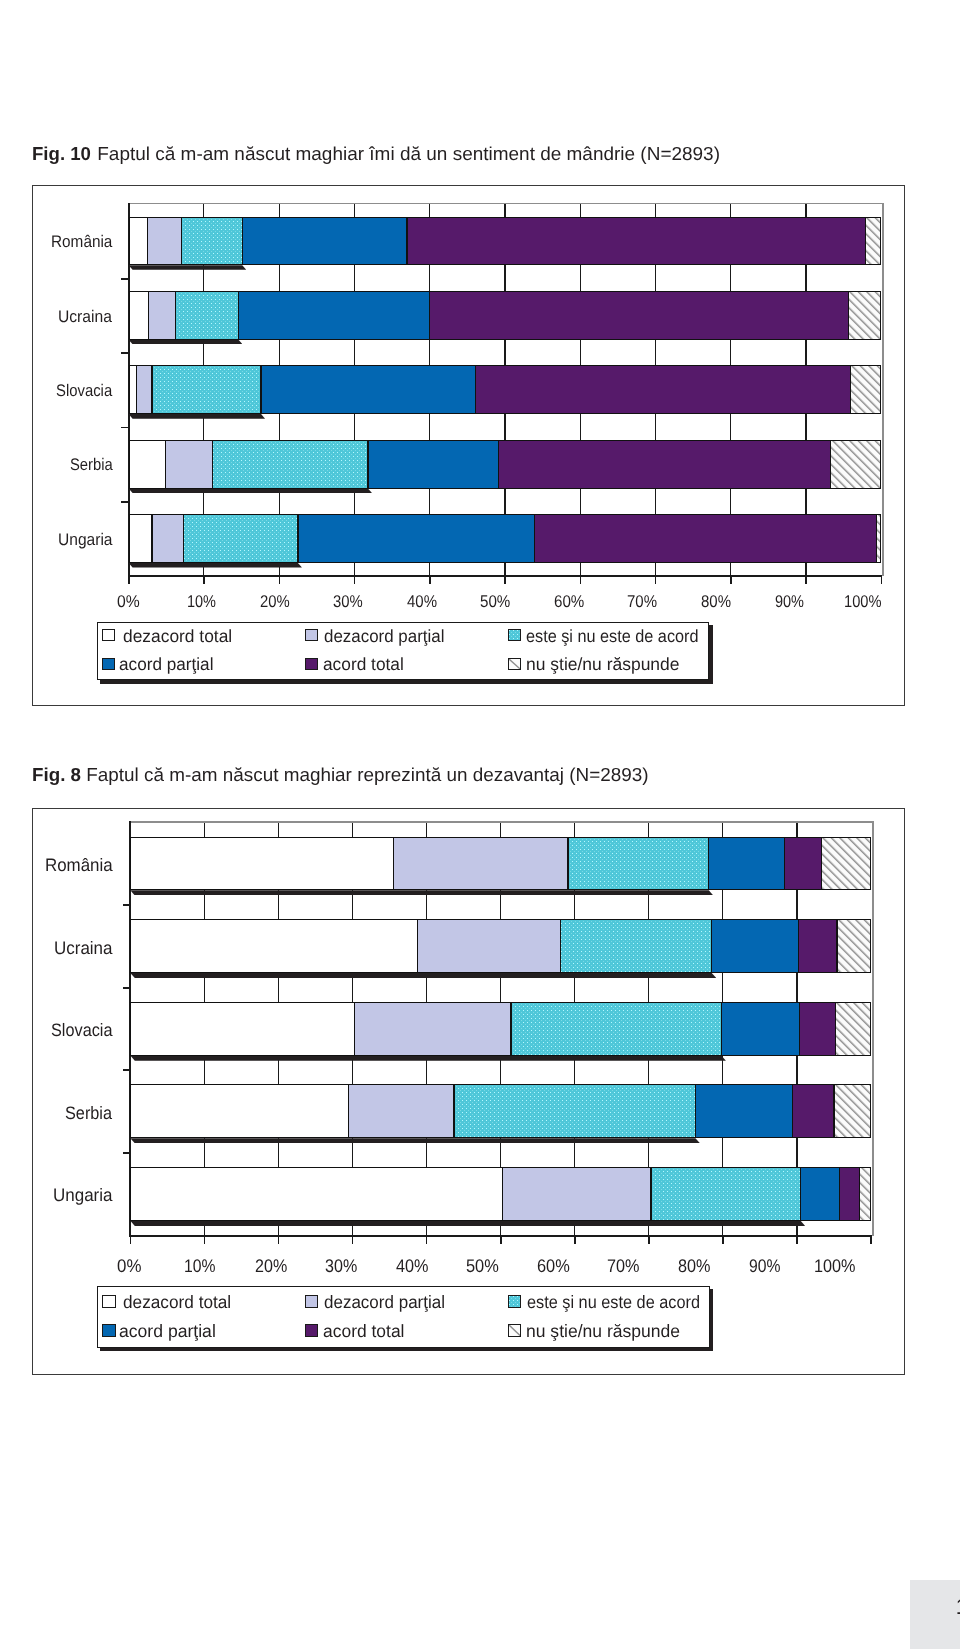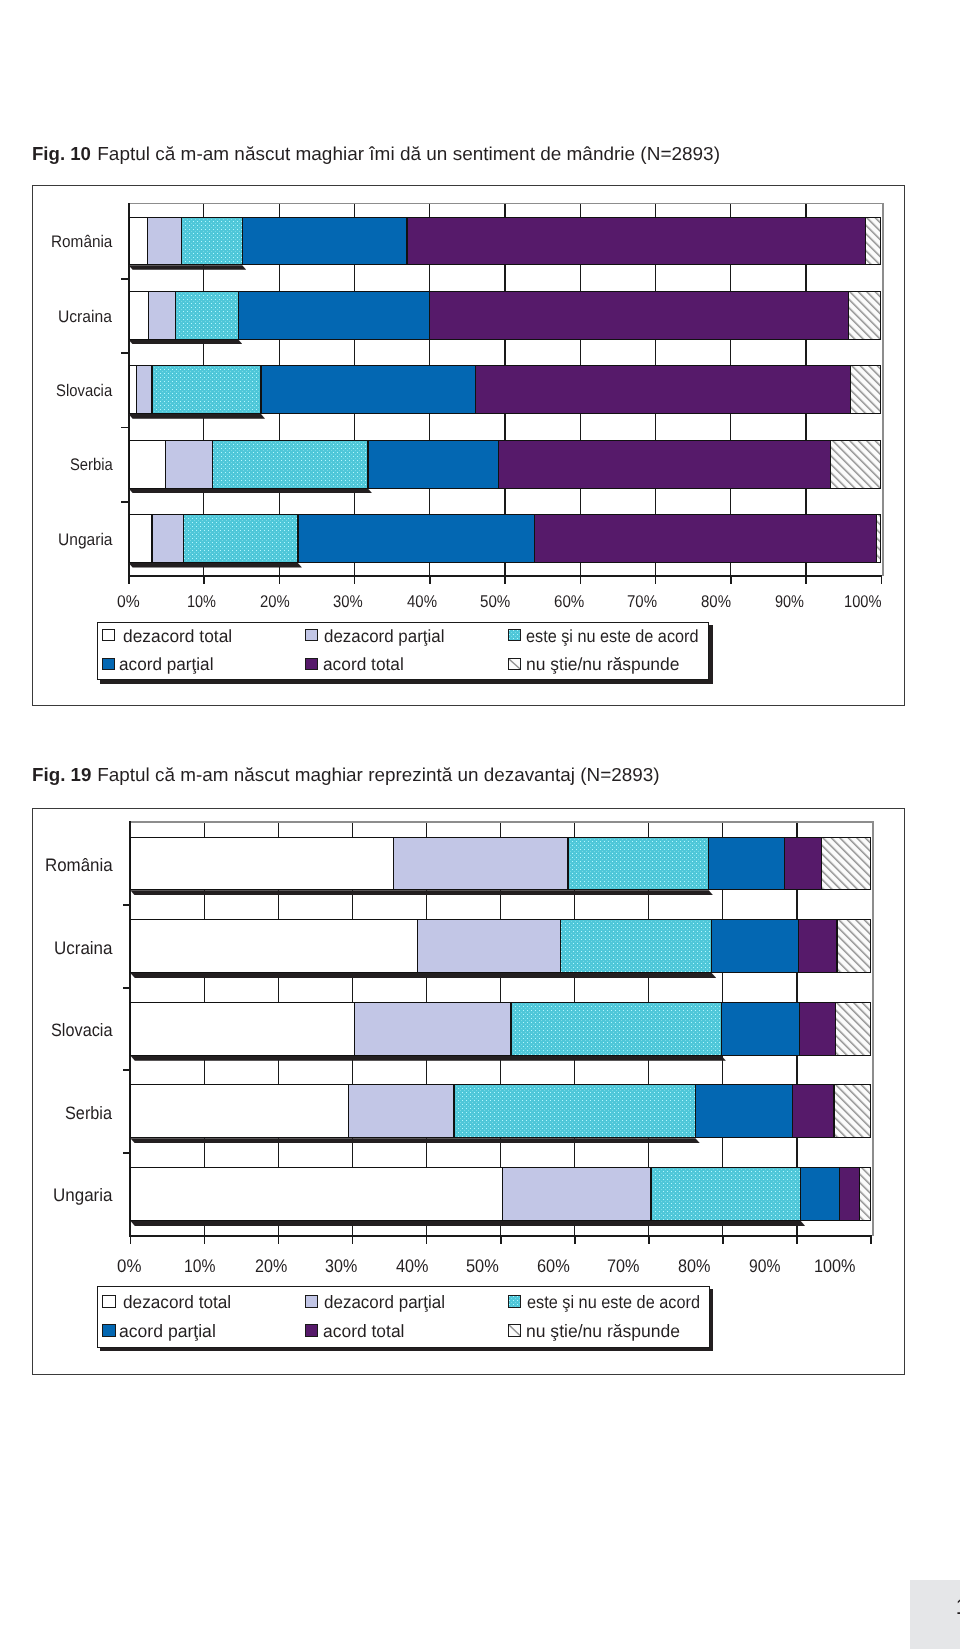--- a/index.html
+++ b/index.html
@@ -254,21 +254,21 @@
       <div class="legend-text" style="left:119.1px;top:656.2px;font-size:17.6px;line-height:17.6px;"><span class="fit" style="transform: scaleX(0.975956);">acord parţial</span></div>
       <div class="legend-sw f-purple" style="left:304.7px;top:657.9px;width:13.2px;height:12px;"></div>
       <div class="legend-text" style="left:322.9px;top:656.2px;font-size:17.6px;line-height:17.6px;"><span class="fit" style="transform: scaleX(0.983492);">acord total</span></div>
       <div class="legend-sw f-hatch" style="left:507.6px;top:657.9px;width:13.2px;height:12px;">
         <svg width="100%" height="100%" viewBox="0 0 10 10" preserveAspectRatio="none" style="display:block">
           <rect width="10" height="10" fill="#fcfcfc"></rect>
           <path d="M0 0 L10 10" stroke="#8e8e8e" stroke-width="1.3" fill="none"></path>
         </svg>
       </div>
       <div class="legend-text" style="left:525.9px;top:656.2px;font-size:17.6px;line-height:17.6px;"><span class="fit" style="transform: scaleX(0.993226);">nu ştie/nu răspunde</span></div>
-      <div class="fig-caption" style="left:32.3px;top:766px;font-size:18.8px;line-height:18.8px;"><b class="fit" style="transform: scaleX(0.999091);">Fig. 19</b><span class="fit" style="transform: scaleX(1.00594);"> Faptul că m-am născut maghiar reprezintă un dezavantaj (N=2893)</span></div>
+      <div class="fig-caption" style="left:32.3px;top:766px;font-size:18.8px;line-height:18.8px;"><b class="fit" style="transform: scaleX(0.999091);">Fig. 8</b><span class="fit" style="transform: scaleX(1.00594);"> Faptul că m-am născut maghiar reprezintă un dezavantaj (N=2893)</span></div>
       <div class="chart-frame" style="left:31.5px;top:807.7px;width:873.5px;height:567.3px;"></div>
       <div class="gridline" style="left:129.70000000000002px;top:821px;width:1.2px;height:414.5px;"></div>
       <div class="gridline" style="left:203.77px;top:821px;width:1.2px;height:414.5px;"></div>
       <div class="gridline" style="left:277.84px;top:821px;width:1.2px;height:414.5px;"></div>
       <div class="gridline" style="left:351.90999999999997px;top:821px;width:1.2px;height:414.5px;"></div>
       <div class="gridline" style="left:425.97999999999996px;top:821px;width:1.2px;height:414.5px;"></div>
       <div class="gridline" style="left:500.05px;top:821px;width:1.2px;height:414.5px;"></div>
       <div class="gridline" style="left:574.12px;top:821px;width:1.2px;height:414.5px;"></div>
       <div class="gridline" style="left:648.1899999999999px;top:821px;width:1.2px;height:414.5px;"></div>
       <div class="gridline" style="left:722.2599999999999px;top:821px;width:1.2px;height:414.5px;"></div>

